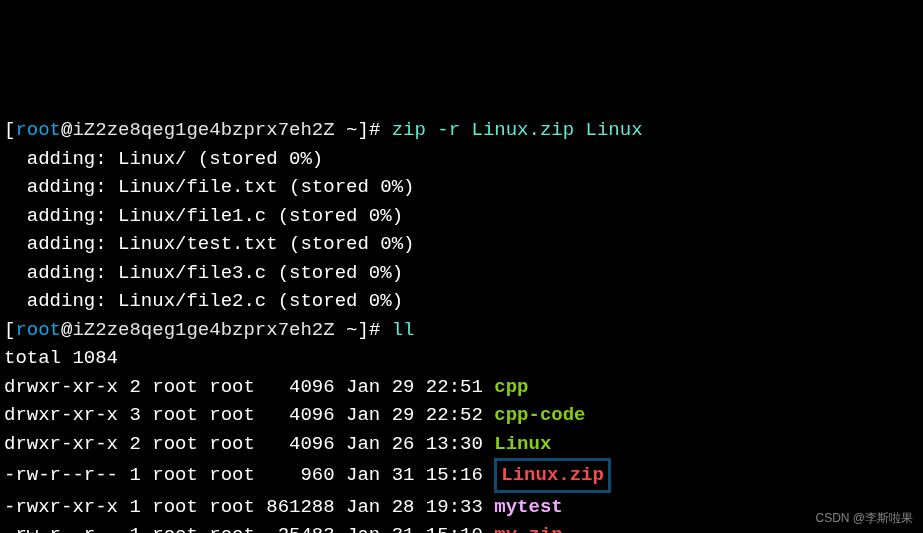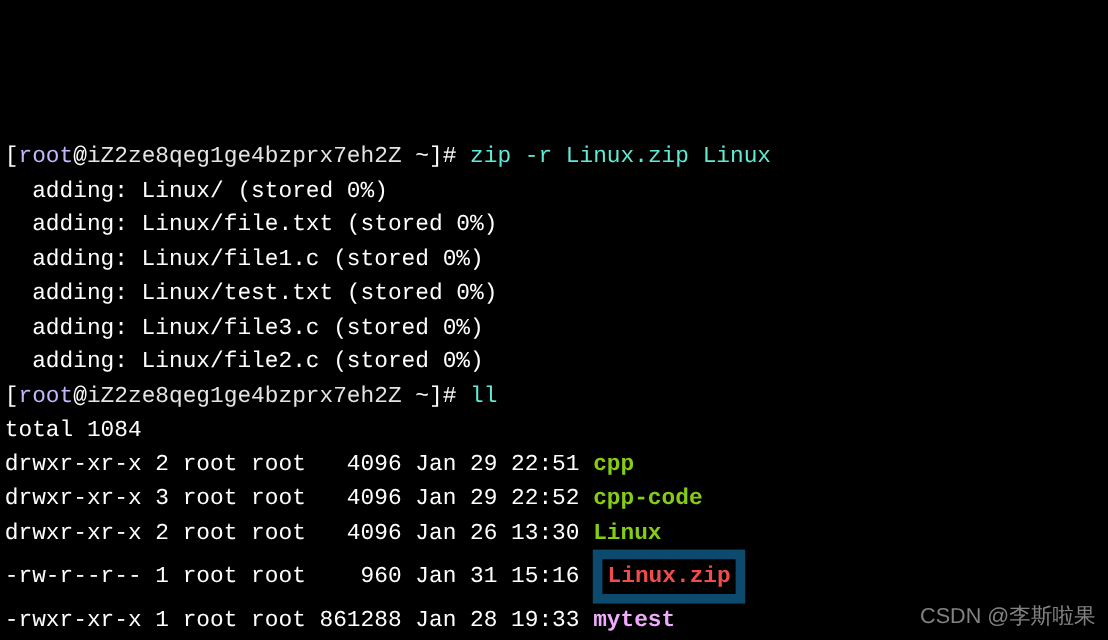--- a/index.html
+++ b/index.html
@@ -11,38 +11,38 @@
     line-height: 1.5;
     padding: 2px 4px;
     width: 923px;
     height: 533px;
     overflow: hidden;
     white-space: pre;
     position: relative;
   }
   .line { white-space: pre; }
   .bracket { color: #fff; }
-  .user { color: #c4b5fd; }
+  .user { color: #0ea5e9; }
   .host { color: #e5e5e5; }
   .path { color: #fff; }
   .hash { color: #fff; }
   .cmd { color: #5eead4; }
   .dir { color: #84cc16; font-weight: bold; }
   .exe { color: #f0abfc; font-weight: bold; }
   .zip { color: #f14c4c; font-weight: bold; }
   .boxed {
-    border: 8px solid #0c4a6e;
+    border: 3px solid #0c4a6e;
     padding: 0 4px;
     display: inline-block;
   }
   .watermark {
     position: absolute;
     bottom: 6px;
     right: 10px;
-    font-size: 18px;
+    font-size: 12px;
     color: rgba(200,200,200,0.65);
     font-family: sans-serif;
     white-space: nowrap;
   }
 </style>
 </head>
 <body>
 
 
 

